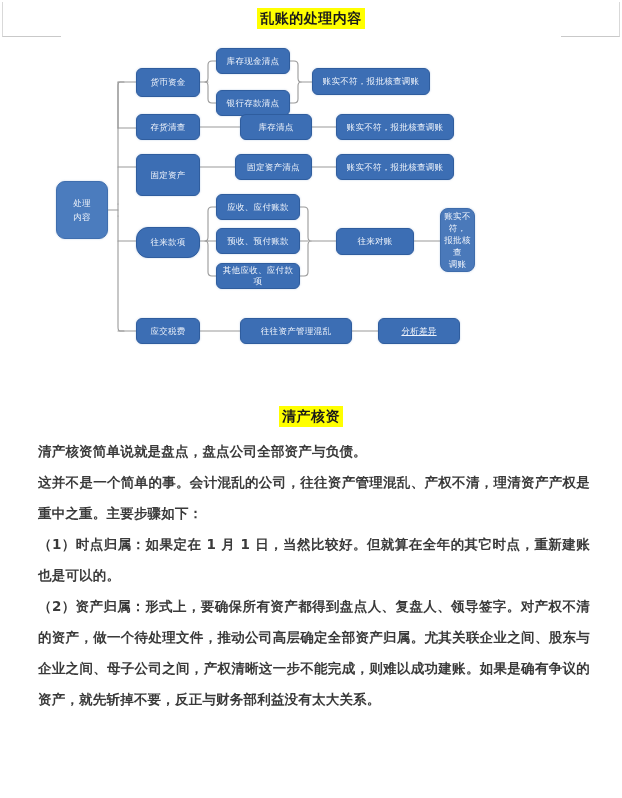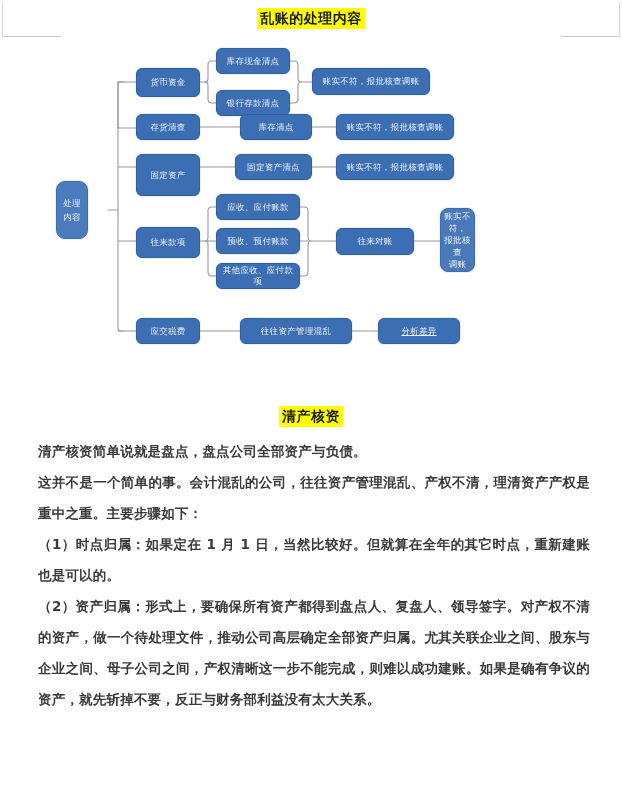--- a/index.html
+++ b/index.html
@@ -162,39 +162,39 @@
       <path d="M308,205 L300,205"></path>
       <path d="M311,205 L336,205"></path>
 
       <path d="M414,205 L440,205"></path>
 
       <path d="M200,295 L240,295"></path>
       <path d="M352,295 L378,295"></path>
     </g>
   </svg>
 
-  <div class="node root" style="left:56px; top:145px; width:32px; height:58px;">
+  <div class="node root" style="left:56px; top:145px; width:52px; height:58px;">
     <span class="ln">处理</span>
     <span class="ln">内容</span>
   </div>
 
   <div class="node" style="left:136px; top:32px; width:64px; height:29px;">货币资金</div>
   <div class="node" style="left:216px; top:12px; width:74px; height:26px;">库存现金清点</div>
   <div class="node" style="left:216px; top:54px; width:74px; height:26px;">银行存款清点</div>
   <div class="node" style="left:312px; top:32px; width:118px; height:27px;">账实不符，报批核查调账</div>
 
   <div class="node" style="left:136px; top:78px; width:64px; height:26px;">存货清查</div>
   <div class="node" style="left:240px; top:78px; width:72px; height:26px;">库存清点</div>
   <div class="node" style="left:336px; top:78px; width:118px; height:26px;">账实不符，报批核查调账</div>
 
   <div class="node" style="left:136px; top:118px; width:64px; height:42px;">固定资产</div>
   <div class="node" style="left:235px; top:118px; width:77px; height:26px;">固定资产清点</div>
   <div class="node" style="left:336px; top:118px; width:118px; height:26px;">账实不符，报批核查调账</div>
 
-  <div class="node" style="left:136px; top:191px; width:64px; height:31px;">往来款项</div>
+  <div class="node" style="left:136px; top:191px; width:64px; height:31px;border-radius:12px;">往来款项</div>
   <div class="node" style="left:216px; top:158px; width:84px; height:26px;">应收、应付账款</div>
   <div class="node" style="left:216px; top:192px; width:84px; height:26px;">预收、预付账款</div>
   <div class="node" style="left:216px; top:227px; width:84px; height:26px;">其他应收、应付款项</div>
   <div class="node" style="left:336px; top:192px; width:78px; height:27px;">往来对账</div>
   <div class="node soft" style="left:440px; top:172px; width:35px; height:64px;">
     <span class="ln">账实不符，</span>
     <span class="ln">报批核查</span>
     <span class="ln">调账</span>
   </div>
 

